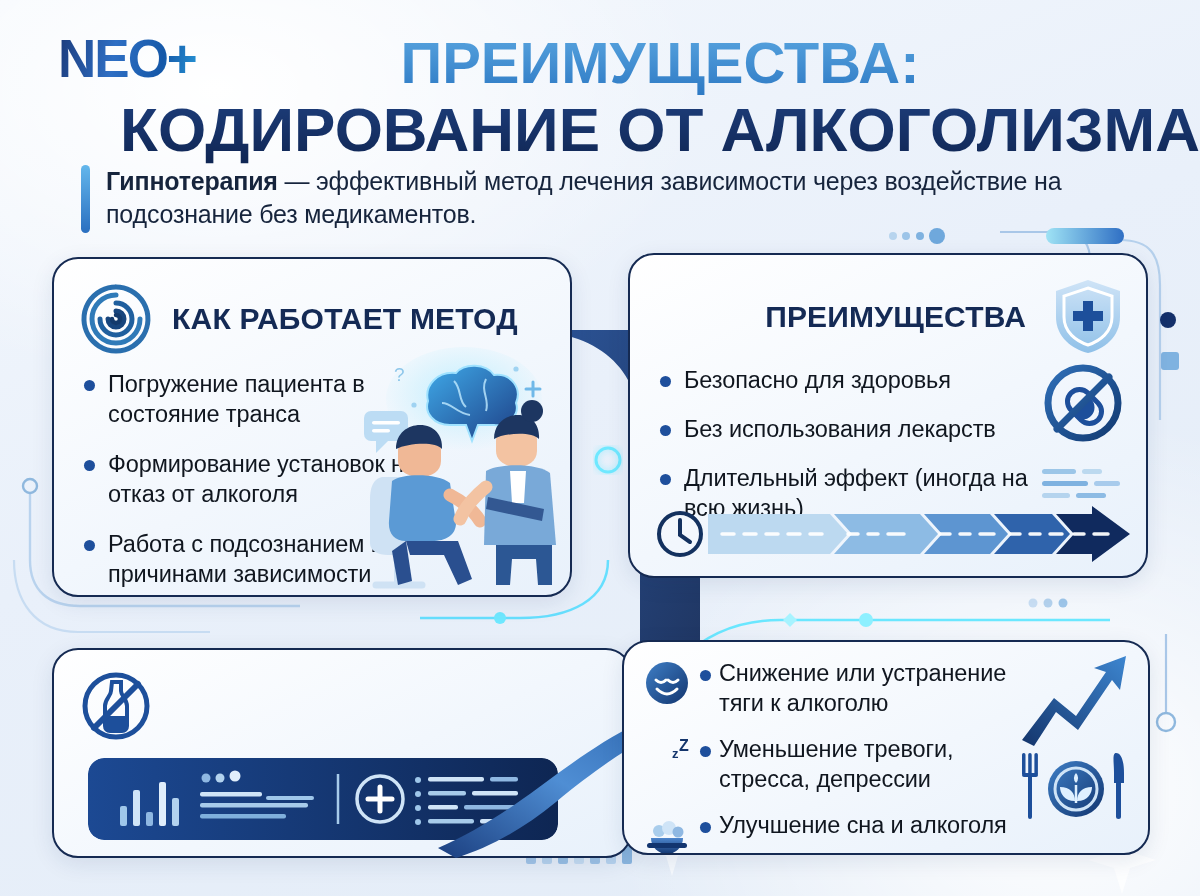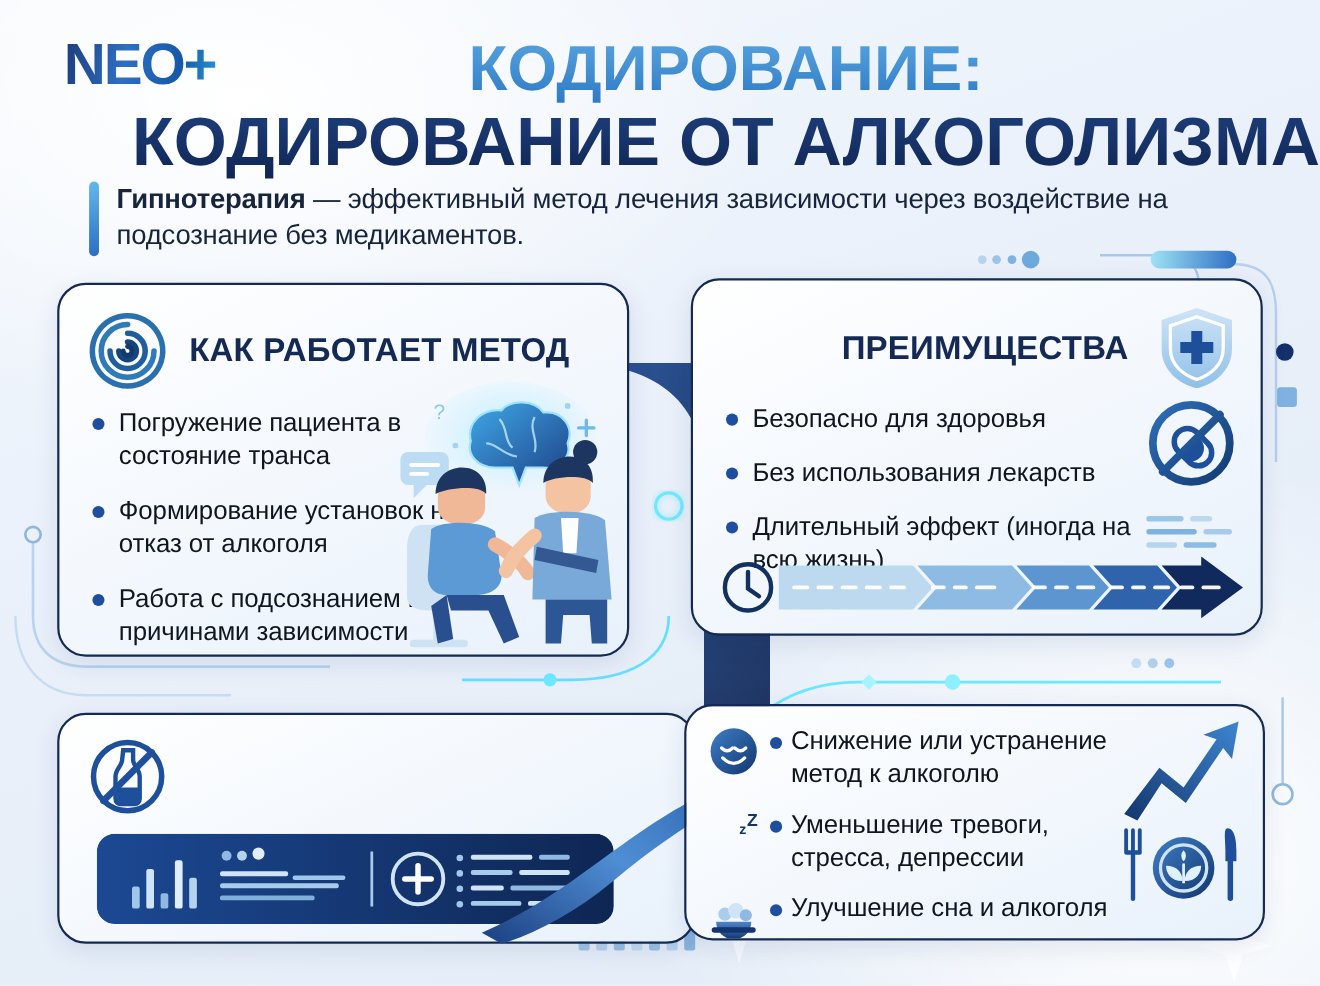--- a/index.html
+++ b/index.html
@@ -179,21 +179,21 @@
       <rect x="542" y="820" width="10" height="44" rx="2" fill="#a5c9ea"></rect>
       <rect x="558" y="848" width="10" height="16" rx="2" fill="#7fb0de"></rect>
       <rect x="574" y="806" width="10" height="58" rx="2" fill="#b9d6f0"></rect>
       <rect x="590" y="826" width="10" height="38" rx="2" fill="#86b4e0"></rect>
       <rect x="606" y="836" width="10" height="28" rx="2" fill="#a8cbec"></rect>
       <rect x="622" y="812" width="10" height="52" rx="2" fill="#6fa5d9"></rect>
     </g>
   </svg>
 
   <div class="logo">NEO+</div>
-  <div class="title-1">КОДИРОВАНИЕ:</div>
+  <div class="title-1">ПРЕИМУЩЕСТВА:</div>
   <div class="title-2">КОДИРОВАНИЕ ОТ АЛКОГОЛИЗМА</div>
 
   <div class="subtitle-wrap">
     <div class="subtitle-bar"></div>
     <div class="subtitle">
       <b>Гипнотерапия</b><span> — эффективный метод лечения зависимости через воздействие на подсознание без медикаментов.</span>
     </div>
   </div>
 
   <div class="card card-1">
@@ -436,21 +436,21 @@
               <linearGradient id="cfG" x1="0" y1="0" x2="1" y2="1">
             <stop offset="0%" stop-color="#3f7fc6"></stop>
                 <stop offset="100%" stop-color="#12356f"></stop>
               </linearGradient>
             </defs>
           <circle cx="25" cy="25" r="21" fill="url(#cfG)"></circle>
           <path d="M14 22 q5 5 10 0 M26 22 q5 5 10 0" stroke="#ffffff" stroke-width="3" fill="none" stroke-linecap="round"></path>
           <path d="M15 31 q10 10 20 0" stroke="#ffffff" stroke-width="3" fill="none" stroke-linecap="round"></path>
         </svg>
         <span class="dot" style="margin-top:12px;"></span>
-        <span class="bullet-text" style="max-width:300px;">Снижение или устранение метод к алкоголю</span>
+        <span class="bullet-text" style="max-width:300px;">Снижение или устранение тяги к алкоголю</span>
       </div>
 
       <div class="c4-row">
         <svg class="c4-ic" viewBox="0 0 50 50">
           <defs>
               <linearGradient id="msG" x1="0" y1="0" x2="1" y2="1">
             <stop offset="0%" stop-color="#5b93d4"></stop>
                 <stop offset="100%" stop-color="#13366f"></stop>
               </linearGradient>
             </defs>

